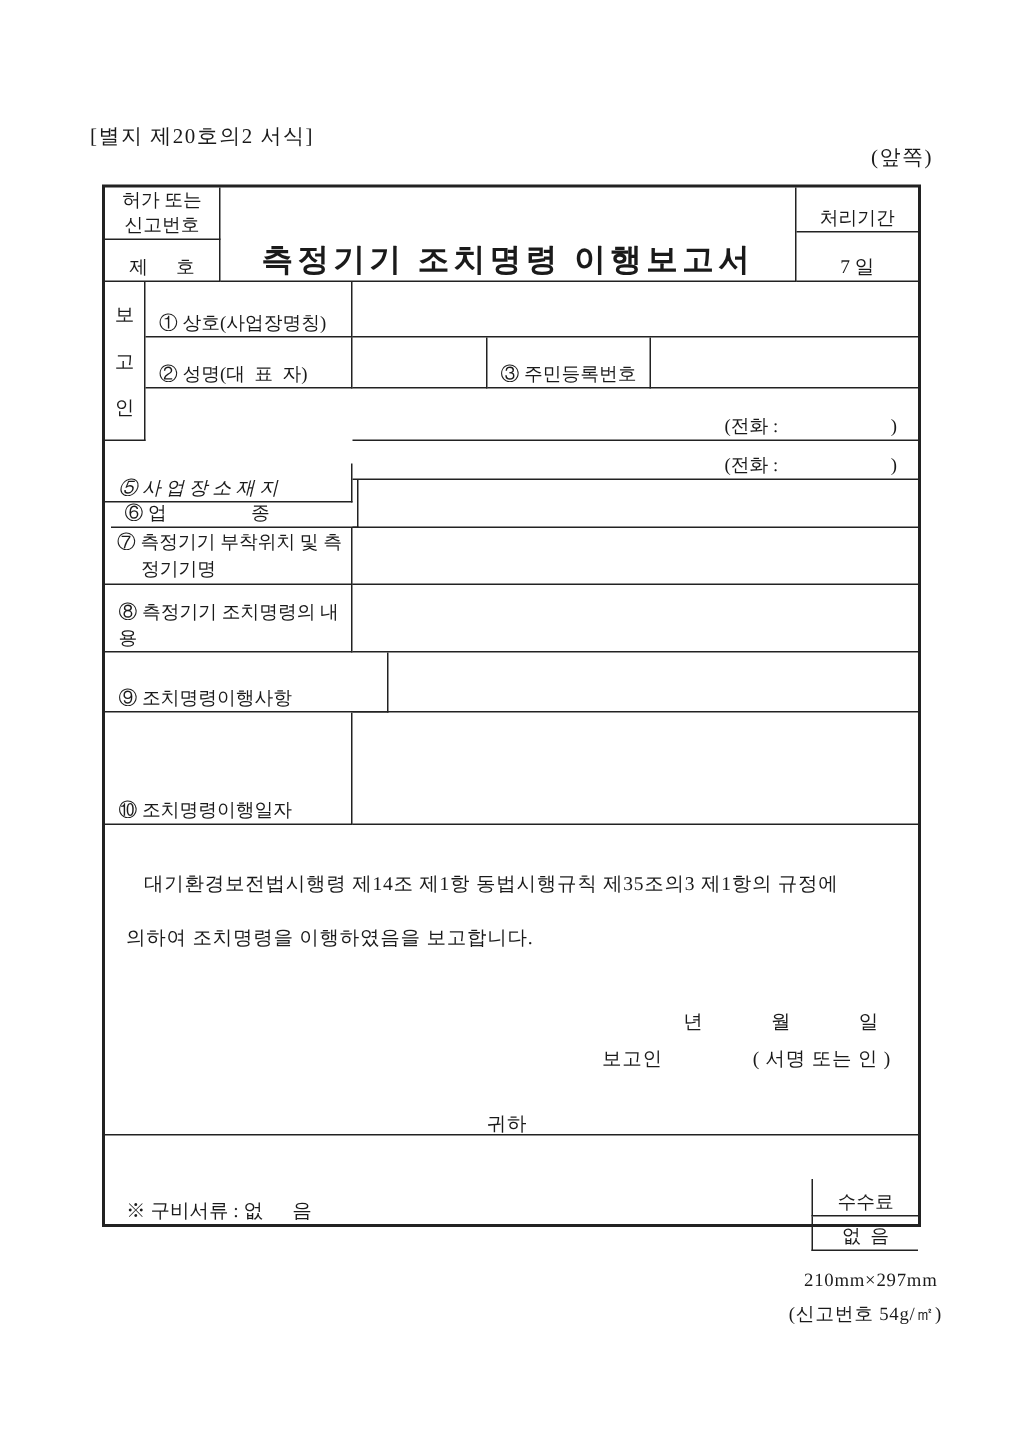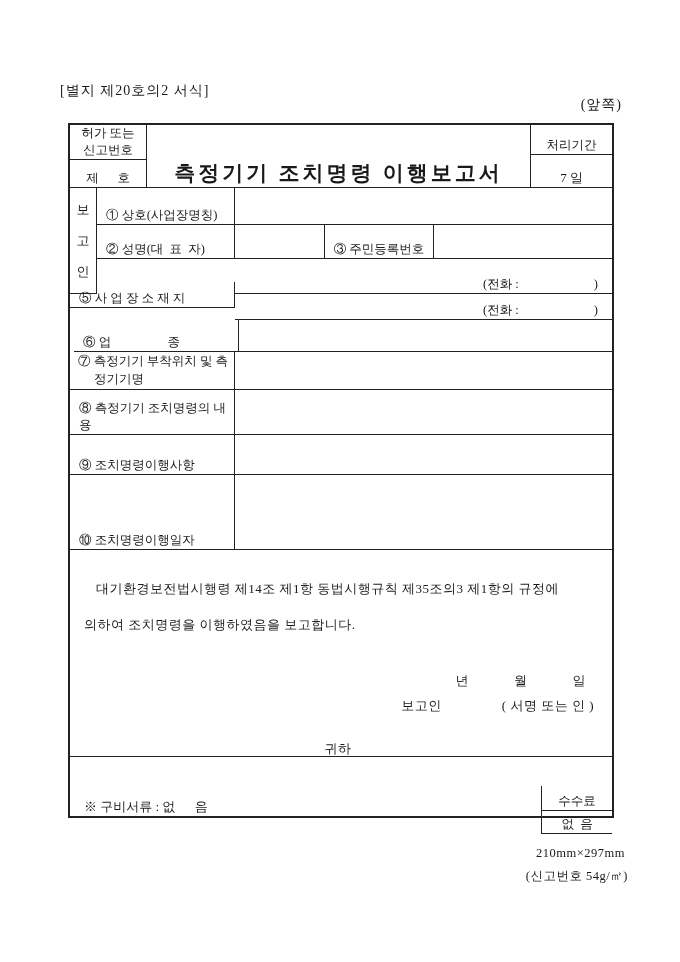--- a/index.html
+++ b/index.html
@@ -59,33 +59,33 @@
   <div class="cell br bb pad pre" style="left:27px; top:63px; width:138px; height:37px;">① 상호(사업장명칭)</div>
   <div class="cell bb" style="left:165px; top:63px; right:0; height:37px;"></div>
 
   <div class="cell br bb pad pre" style="left:27px; top:100px; width:138px; height:34px;">② 성명(대  표  자)</div>
   <div class="cell br bb" style="left:165px; top:100px; width:90px; height:34px;"></div>
   <div class="cell br bb center" style="left:255px; top:100px; width:109px; height:34px;">③ 주민등록번호</div>
   <div class="cell bb" style="left:364px; top:100px; right:0; height:34px;"></div>
 
   <div class="cell bb right-al pre" style="left:165px; top:134px; right:0; height:35px; padding-right:14px;">(전화 :                        )</div>
 
-  <div class="cell br bb pad pre" style="left:0; top:157px; width:165px; height:26px;">⑤ 사 업 장 소 재 지</div>
+  <div class="cell br bb pad pre" style="left:0; top:184px; width:165px; height:26px;font-style:italic;">⑤ 사 업 장 소 재 지</div>
   <div class="cell bb right-al pre" style="left:165px; top:169px; right:0; height:26px; padding-right:14px;">(전화 :                        )</div>
 
   <div class="cell br bb pad pre" style="left:4px; top:195px; width:165px; height:32px;">⑥ 업                  종</div>
   <div class="cell bb" style="left:165px; top:195px; right:0; height:32px;"></div>
 
   <div class="cell br bb wrap-label" style="left:0; top:227px; width:165px; height:38px;">⑦ 측정기기 부착위치 및 측정기기명</div>
   <div class="cell bb" style="left:165px; top:227px; right:0; height:38px;"></div>
 
   <div class="cell br bb pad" style="left:0; top:265px; width:165px; height:45px;">⑧ 측정기기 조치명령의 내용</div>
   <div class="cell bb" style="left:165px; top:265px; right:0; height:45px;"></div>
 
-  <div class="cell br bb pad" style="left:0; top:310px; width:165px; height:40px;">⑨ 조치명령이행사항</div>
+  <div class="cell br bb pad" style="left:0; top:310px; width:189px; height:40px;">⑨ 조치명령이행사항</div>
   <div class="cell bb" style="left:165px; top:310px; right:0; height:40px;"></div>
 
   <div class="cell br bb pad" style="left:0; top:350px; width:165px; height:75px;">⑩ 조치명령이행일자</div>
   <div class="cell bb" style="left:165px; top:350px; right:0; height:75px;"></div>
 
   <div class="cell bb" style="left:0; top:425px; right:0; height:207px; display:block; position:absolute;">
     <div class="abs stmt pre" style="left:26px; top:30px;">대기환경보전법시행령 제14조 제1항 동법시행규칙 제35조의3 제1항의 규정에</div>
     <div class="abs stmt pre" style="left:14px; top:66px;">의하여 조치명령을 이행하였음을 보고합니다.</div>
     <div class="abs stmt pre" style="right:26px; top:122px;">년            월            일</div>
     <div class="abs stmt pre" style="right:18px; top:147px;">보고인                ( 서명 또는 인 )</div>

